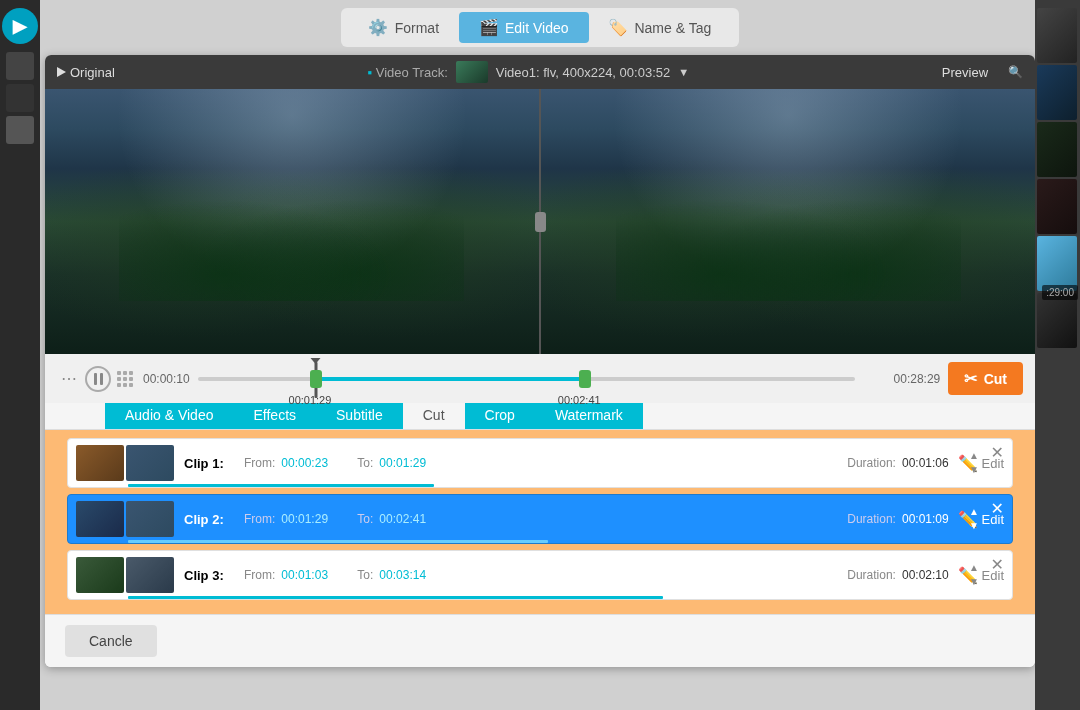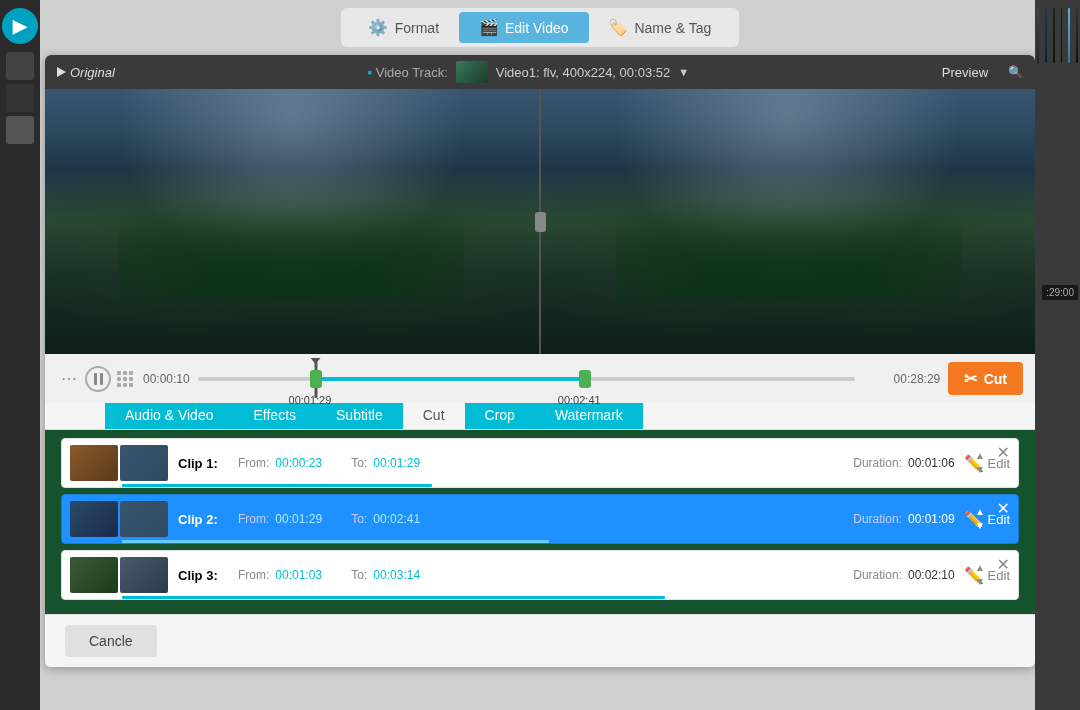--- a/index.html
+++ b/index.html
@@ -66,21 +66,20 @@
       align-items: center;
       justify-content: space-between;
       padding: 6px 12px;
       color: #fff;
       font-size: 13px;
     }
     .video-header-left {
       display: flex;
       align-items: center;
       gap: 6px;
-      font-style: italic;
     }
     .original-badge {
       display: flex;
       align-items: center;
       gap: 4px;
       font-size: 13px;
       color: #ddd;
     }
     .play-triangle {
       width: 0;
@@ -322,22 +321,22 @@
       white-space: nowrap;
     }
     .edit-tab.active {
       background: #00bcd4;
       color: #fff;
       border-radius: 0;
     }
 
     
     .clip-list {
-      background: #14532d;
-      padding: 8px 16px;
+      background: #fdba74;
+      padding: 8px 22px;
       max-height: 220px;
       overflow-y: auto;
     }
     .clip-row {
       display: flex;
       align-items: center;
       background: #fff;
       border: 1px solid #e0e0e0;
       border-radius: 4px;
       margin-bottom: 6px;
@@ -515,24 +514,23 @@
       background: #2a2a2a;
     }
     .right-panel {
       position: absolute;
       right: 0;
       top: 0;
       width: 45px;
       height: 710px;
       background: #3a3a3a;
       display: flex;
-      flex-direction: row;
+      flex-direction: column;
       gap: 2px;
       padding-top: 8px;
-      justify-content: flex-end;
     }
     .side-thumb {
       width: 40px;
       height: 55px;
       background: linear-gradient(135deg, #444, #222);
       border-radius: 2px;
       margin: 0 2px;
     }
     .side-thumb:nth-child(2) { background: linear-gradient(135deg, #1a3a5a, #0d1f2d); }
     .side-thumb:nth-child(3) { background: linear-gradient(135deg, #1a2a1a, #0d150d); }

